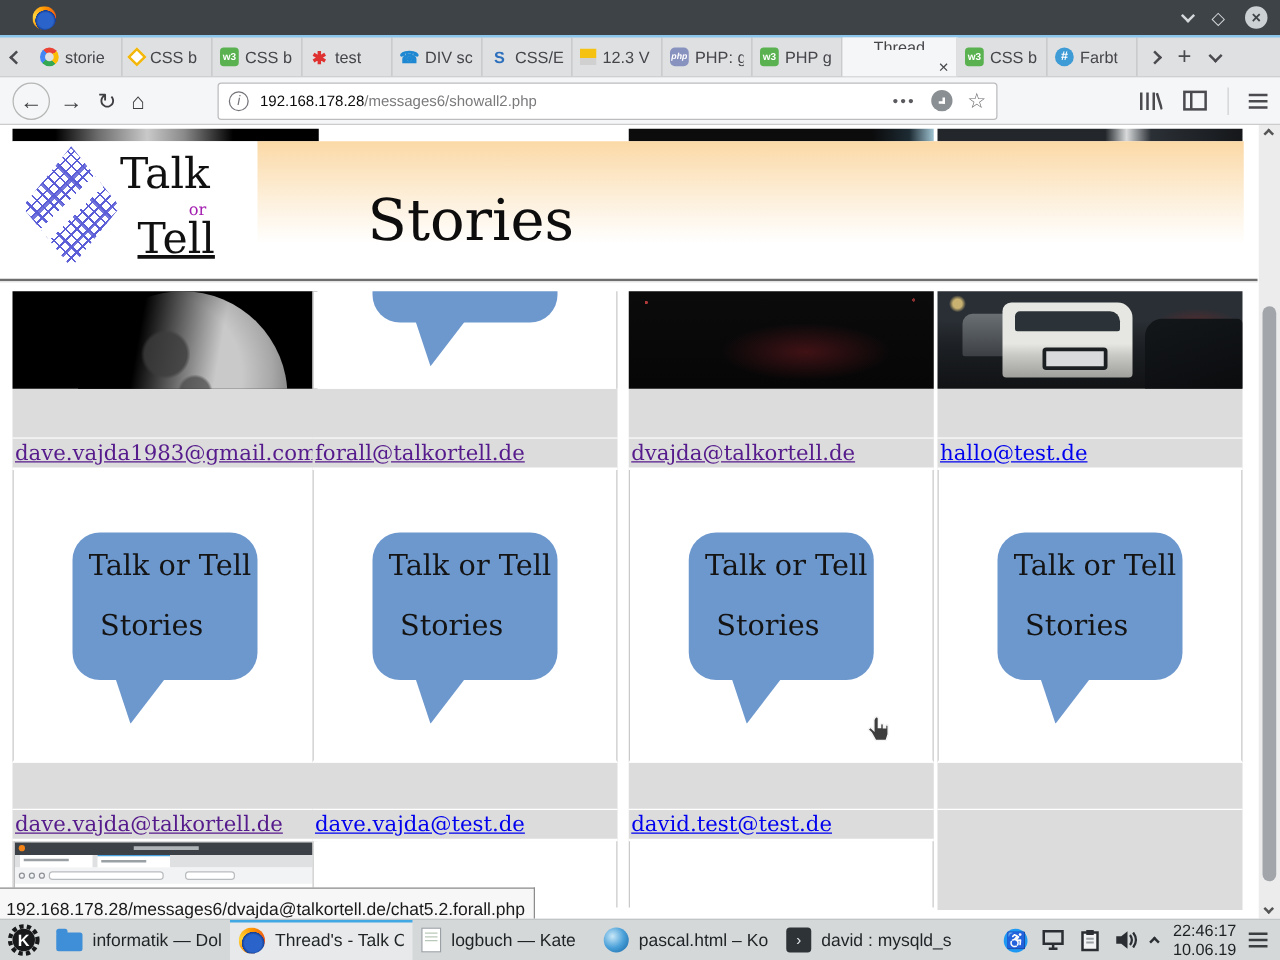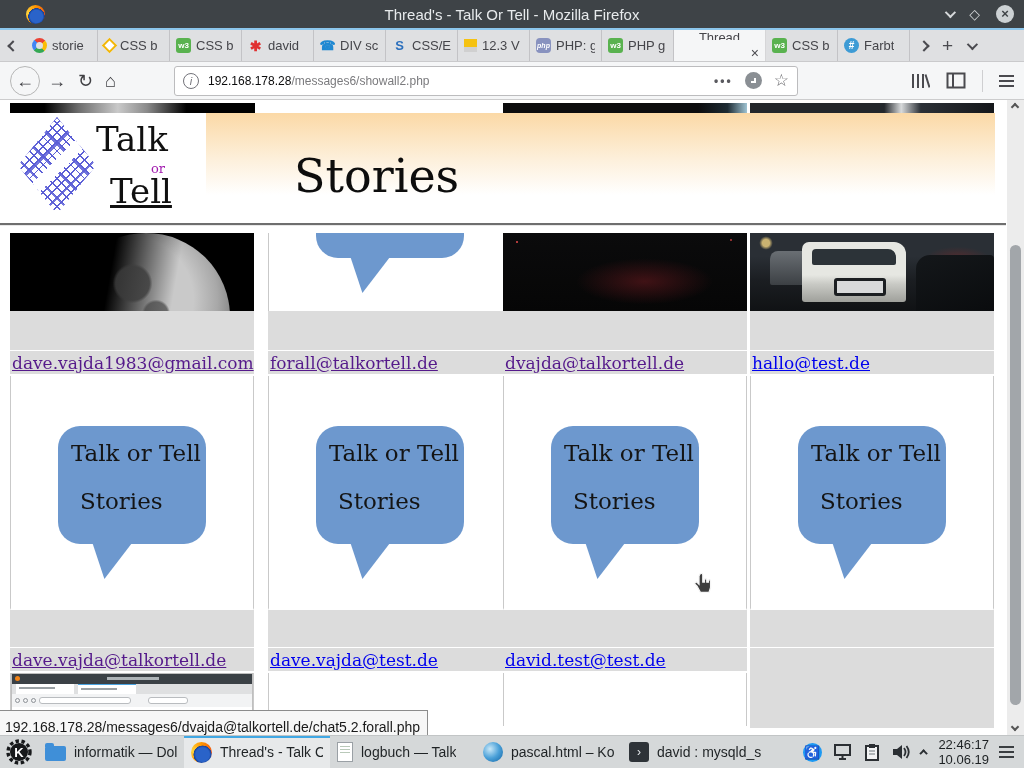--- a/index.html
+++ b/index.html
@@ -106,21 +106,21 @@
   .logo-talk { position:absolute; left:86px; top:6px;  font:34px "DejaVu Serif",serif; color:#101010; }
   .logo-or   { position:absolute; left:141px; top:48px; font:13px "DejaVu Serif",serif; color:#a21caf; }
   .logo-tell { position:absolute; left:100px; top:58px; font:34px "DejaVu Serif",serif; color:#101010;text-decoration:underline; }
   .banner { flex:1; background:linear-gradient(#fbd9a6, #fdf0dc 45%, #ffffff 78%); position:relative; }
   .banner h1 { position:absolute; left:88px; top:36px; font:46px "DejaVu Serif",serif; font-weight:normal; color:#0d0d0d; }
 
   .pagehr { position:absolute; left:0; top:123px; width:1006px; height:0;
             border-top:2px solid #6e6e6e; border-bottom:1px solid #e8e8e8; }
 
   .col { position:absolute; top:133px; width:244px; }
-  .c1 { left:10px; } .c2 { left:268px; } .c3 { left:503px; } .c4 { left:750px; }
+  .c1 { left:10px; } .c2 { left:250px; } .c3 { left:503px; } .c4 { left:750px; }
   .blk { position:relative; overflow:hidden; }
   .img-a { height:78px; }
   .strip { height:40px; background:#dcdcdc; border-bottom:1px solid #fff; }
   .strip.b { height:38px; }
   .email-row { height:25px; background:#dcdcdc; border-bottom:2px solid #fff;
                display:flex; align-items:center; padding-left:2px; }
   .email-link { font:17px "DejaVu Serif",serif; text-decoration:underline; white-space:nowrap; }
   .email-link.visited { color:#551a8b; }
   .email-link.unvisited { color:#0000ee; }
   .row-b { height:234px; background:#fff; border-left:1px solid #c9c9c9; border-right:1px solid #c9c9c9;
@@ -220,21 +220,20 @@
   .tbham { display:flex; flex-direction:column; gap:3px; justify-content:center; padding:0 10px 0 6px; }
   .tbham i { width:15px; height:2px; background:#3a3e41; }
 </style>
 </head>
 <body>
 
 <div id="screen">
 
   <div class="titlebar">
     <div class="ff-logo"></div>
-    <div class="ttl">Thread's - Talk Or Tell - Mozilla Firefox</div>
     <div class="winctl">
       <div class="chev down"></div>
       <div class="maxi">◇</div>
       <div class="close">×</div>
     </div>
   </div>
 
   <div class="tabbar">
     <div class="tabscroll">
         <div class="chev dark" style="transform:rotate(135deg)"></div>
@@ -246,21 +245,21 @@
     <div class="tab">
         <span class="fv fv-diamond"></span>
         <span class="lab">CSS b</span>
       </div>
     <div class="tab">
         <span class="fv fv-w3"></span>
         <span class="lab">CSS b</span>
       </div>
     <div class="tab">
         <span class="fv fv-flower"></span>
-        <span class="lab">david</span>
+        <span class="lab">test</span>
       </div>
     <div class="tab">
         <span class="fv fv-phone"></span>
         <span class="lab">DIV sc</span>
       </div>
     <div class="tab">
         <span class="fv fv-s"></span>
         <span class="lab">CSS/E</span>
       </div>
     <div class="tab">
@@ -497,21 +496,21 @@
     <div class="task active">
       <div class="tico ff-logo" style="width:21px;height:21px"></div>
       <span class="tlab">Thread's - Talk O...</span>
     </div>
     <div class="task">
       <div class="tico ti-kate">
           <i></i>
           <i></i>
           <i></i>
         </div>
-      <span class="tlab">logbuch — Talk</span>
+      <span class="tlab">logbuch — Kate</span>
     </div>
     <div class="task">
       <div class="tico ti-globe"></div>
       <span class="tlab">pascal.html – Ko...</span>
     </div>
     <div class="task">
       <div class="tico ti-konsole">›</div>
       <span class="tlab">david : mysqld_s...</span>
     </div>
     <div class="tray">

